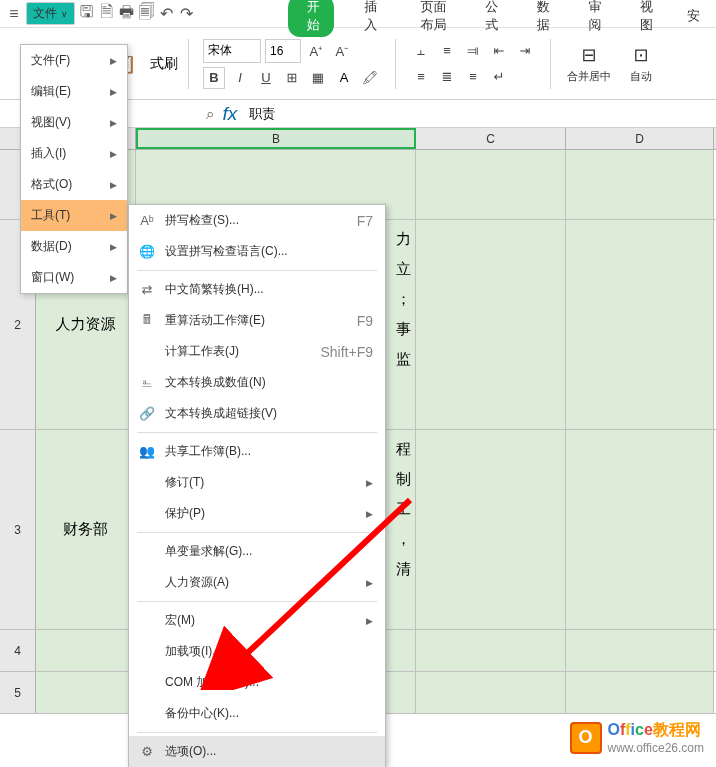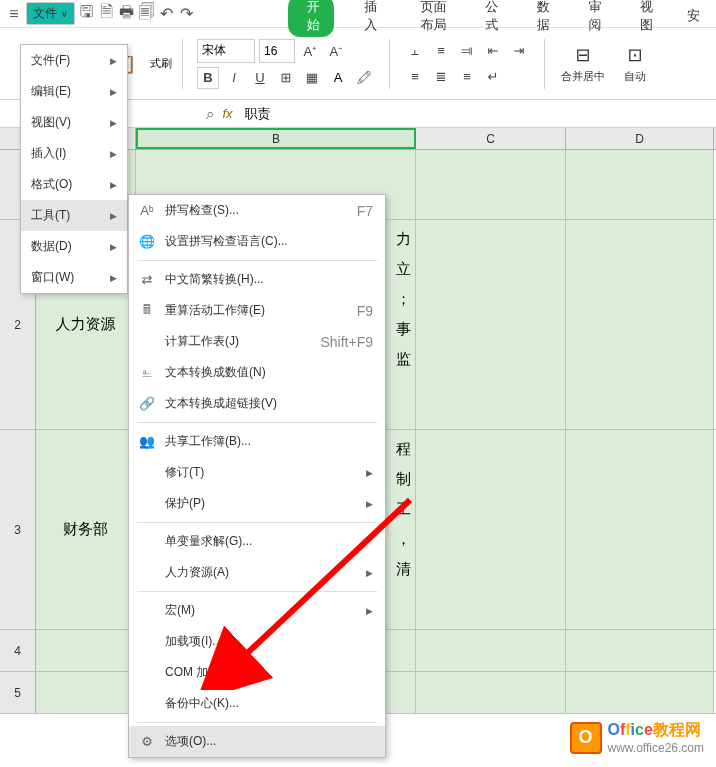--- a/index.html
+++ b/index.html
@@ -19,21 +19,21 @@
     .ribbon-row { display: flex; align-items: center; gap: 4px; }
     .ribbon-btn { width: 22px; height: 22px; display: flex; align-items: center; justify-content: center; border: 1px solid transparent; color: #444; font-size: 13px; }
     .font-select { border: 1px solid #ccc; height: 24px; font-size: 12px; padding: 0 4px; }
     .font-name { width: 58px; }
     .font-size { width: 36px; }
     .divider { width: 1px; height: 50px; background: #d0d0d0; margin: 0 4px; }
     .big-btn { display: flex; flex-direction: column; align-items: center; font-size: 11px; color: #333; padding: 2px 6px; gap: 2px; }
     .big-icon { width: 24px; height: 24px; display: flex; align-items: center; justify-content: center; font-size: 18px; }
     
     .formula-bar { height: 28px; border-bottom: 1px solid #d0d0d0; display: flex; align-items: center; padding: 0 8px; gap: 8px; }
-    .fx-label { font-style: italic; font-size: 13px; color: #a16207; }
+    .fx-label { font-style: italic; font-size: 19px; color: #0369a1; }
     .formula-input { flex: 1; border: none; font-size: 13px; padding: 2px 4px; }
     .spacer-left { width: 190px; }
     
     .sheet-area { position: relative; }
     .col-headers { display: flex; height: 22px; background: #e8e8e8; border-bottom: 1px solid #b0b0b0; }
     .row-hdr-spacer { width: 36px; border-right: 1px solid #b0b0b0; background: #e8e8e8; }
     .col-h { text-align: center; font-size: 12px; color: #333; border-right: 1px solid #b0b0b0; line-height: 22px; }
     .col-a { width: 100px; }
     .col-b { width: 280px; border: 2px solid #22b14c; background: #d5e8d5; line-height: 18px; }
     .col-c { width: 150px; }
@@ -47,25 +47,25 @@
     .cell-c { width: 150px; background: #dcecd9; }
     .cell-d { width: 148px; background: #dcecd9; }
     .r1 { height: 70px; }
     .r2 { height: 210px; }
     .r3 { height: 200px; }
     .r45 { height: 42px; }
     
     
     .file-menu { position: absolute; left: 20px; top: 44px; width: 108px; background: #fff; border: 1px solid #bbb; box-shadow: 2px 2px 6px rgba(0,0,0,0.2); z-index: 100; }
     .fm-item { padding: 7px 10px; font-size: 12px; color: #333; display: flex; justify-content: space-between; align-items: center; }
-    .fm-item.hl { background: #e5e5e5; }
+    .fm-item.hl { background: #fdba74; }
     .fm-arrow { font-size: 9px; color: #666; }
     
     
-    .tools-menu { position: absolute; left: 128px; top: 194px; width: 258px; background: #fff; border: 1px solid #bbb; box-shadow: 2px 2px 6px rgba(0,0,0,0.25); z-index: 101; }
+    .tools-menu { position: absolute; left: 128px; top: 204px; width: 258px; background: #fff; border: 1px solid #bbb; box-shadow: 2px 2px 6px rgba(0,0,0,0.25); z-index: 101; }
     .tm-item { padding: 7px 12px 7px 36px; font-size: 12px; color: #333; display: flex; justify-content: space-between; align-items: center; position: relative; }
     .tm-item.hl { background: #e5e5e5; }
     .tm-icon { position: absolute; left: 10px; width: 16px; height: 16px; display: flex; align-items: center; justify-content: center; color: #666; font-size: 13px; }
     .tm-sep { height: 1px; background: #ddd; margin: 3px 8px; }
     .tm-short { color: #888; font-size: 14px; }
     .tm-arr { font-size: 9px; color: #666; }
     
     
     .red-arrow { position: absolute; left: 200px; top: 490px; z-index: 200; pointer-events: none; }
     
@@ -103,21 +103,21 @@
   <span class="tab">数据</span>
   <span class="tab">审阅</span>
   <span class="tab">视图</span>
   <span class="tab">安</span>
 </div>
 
 <div class="ribbon">
   <div class="big-btn" style="margin-left:100px;">
     <span class="big-icon">📋</span>
   </div>
-  <div style="font-size:11px;">式刷</div>
+  <div style="font-size:14px;">式刷</div>
   <div class="divider"></div>
   <div class="ribbon-group">
     <div class="ribbon-row">
       <input class="font-select font-name" value="宋体" style="">
       <input class="font-select font-size" value="16" style="">
       <span class="ribbon-btn">A⁺</span>
       <span class="ribbon-btn">A⁻</span>
     </div>
     <div class="ribbon-row">
       <span class="ribbon-btn" style="font-weight:bold;border:1px solid #ccc;">B</span>

